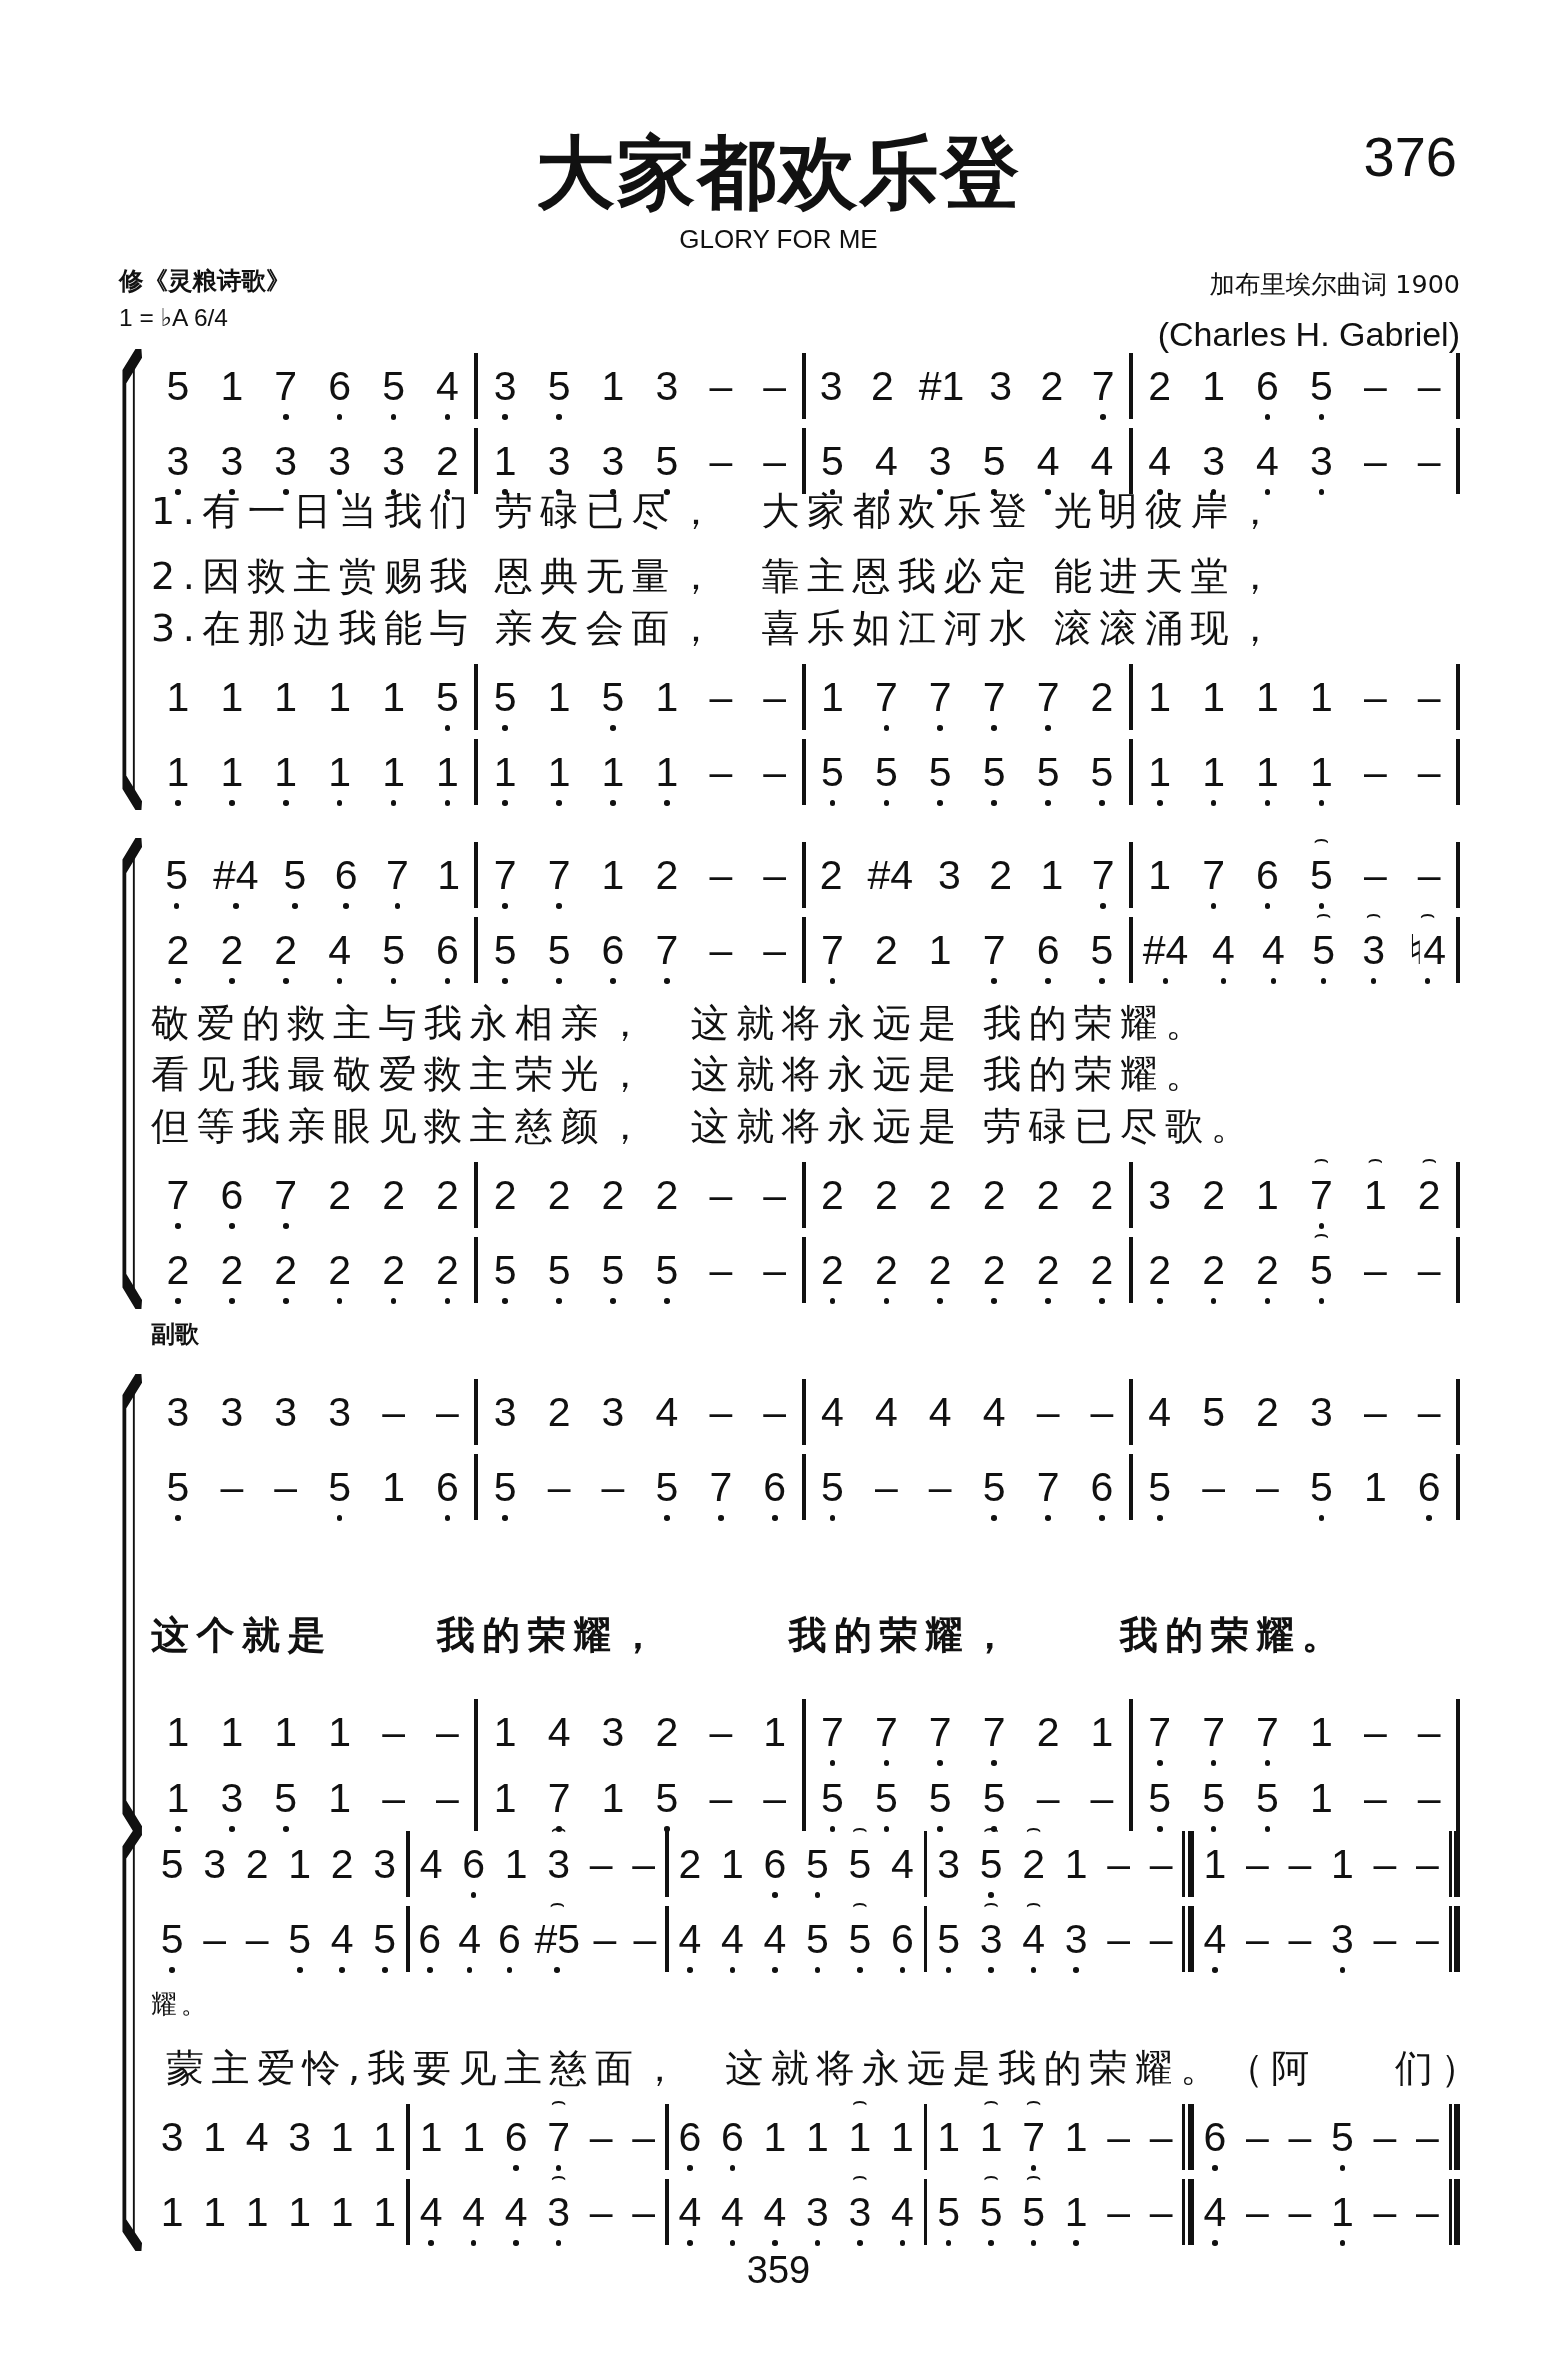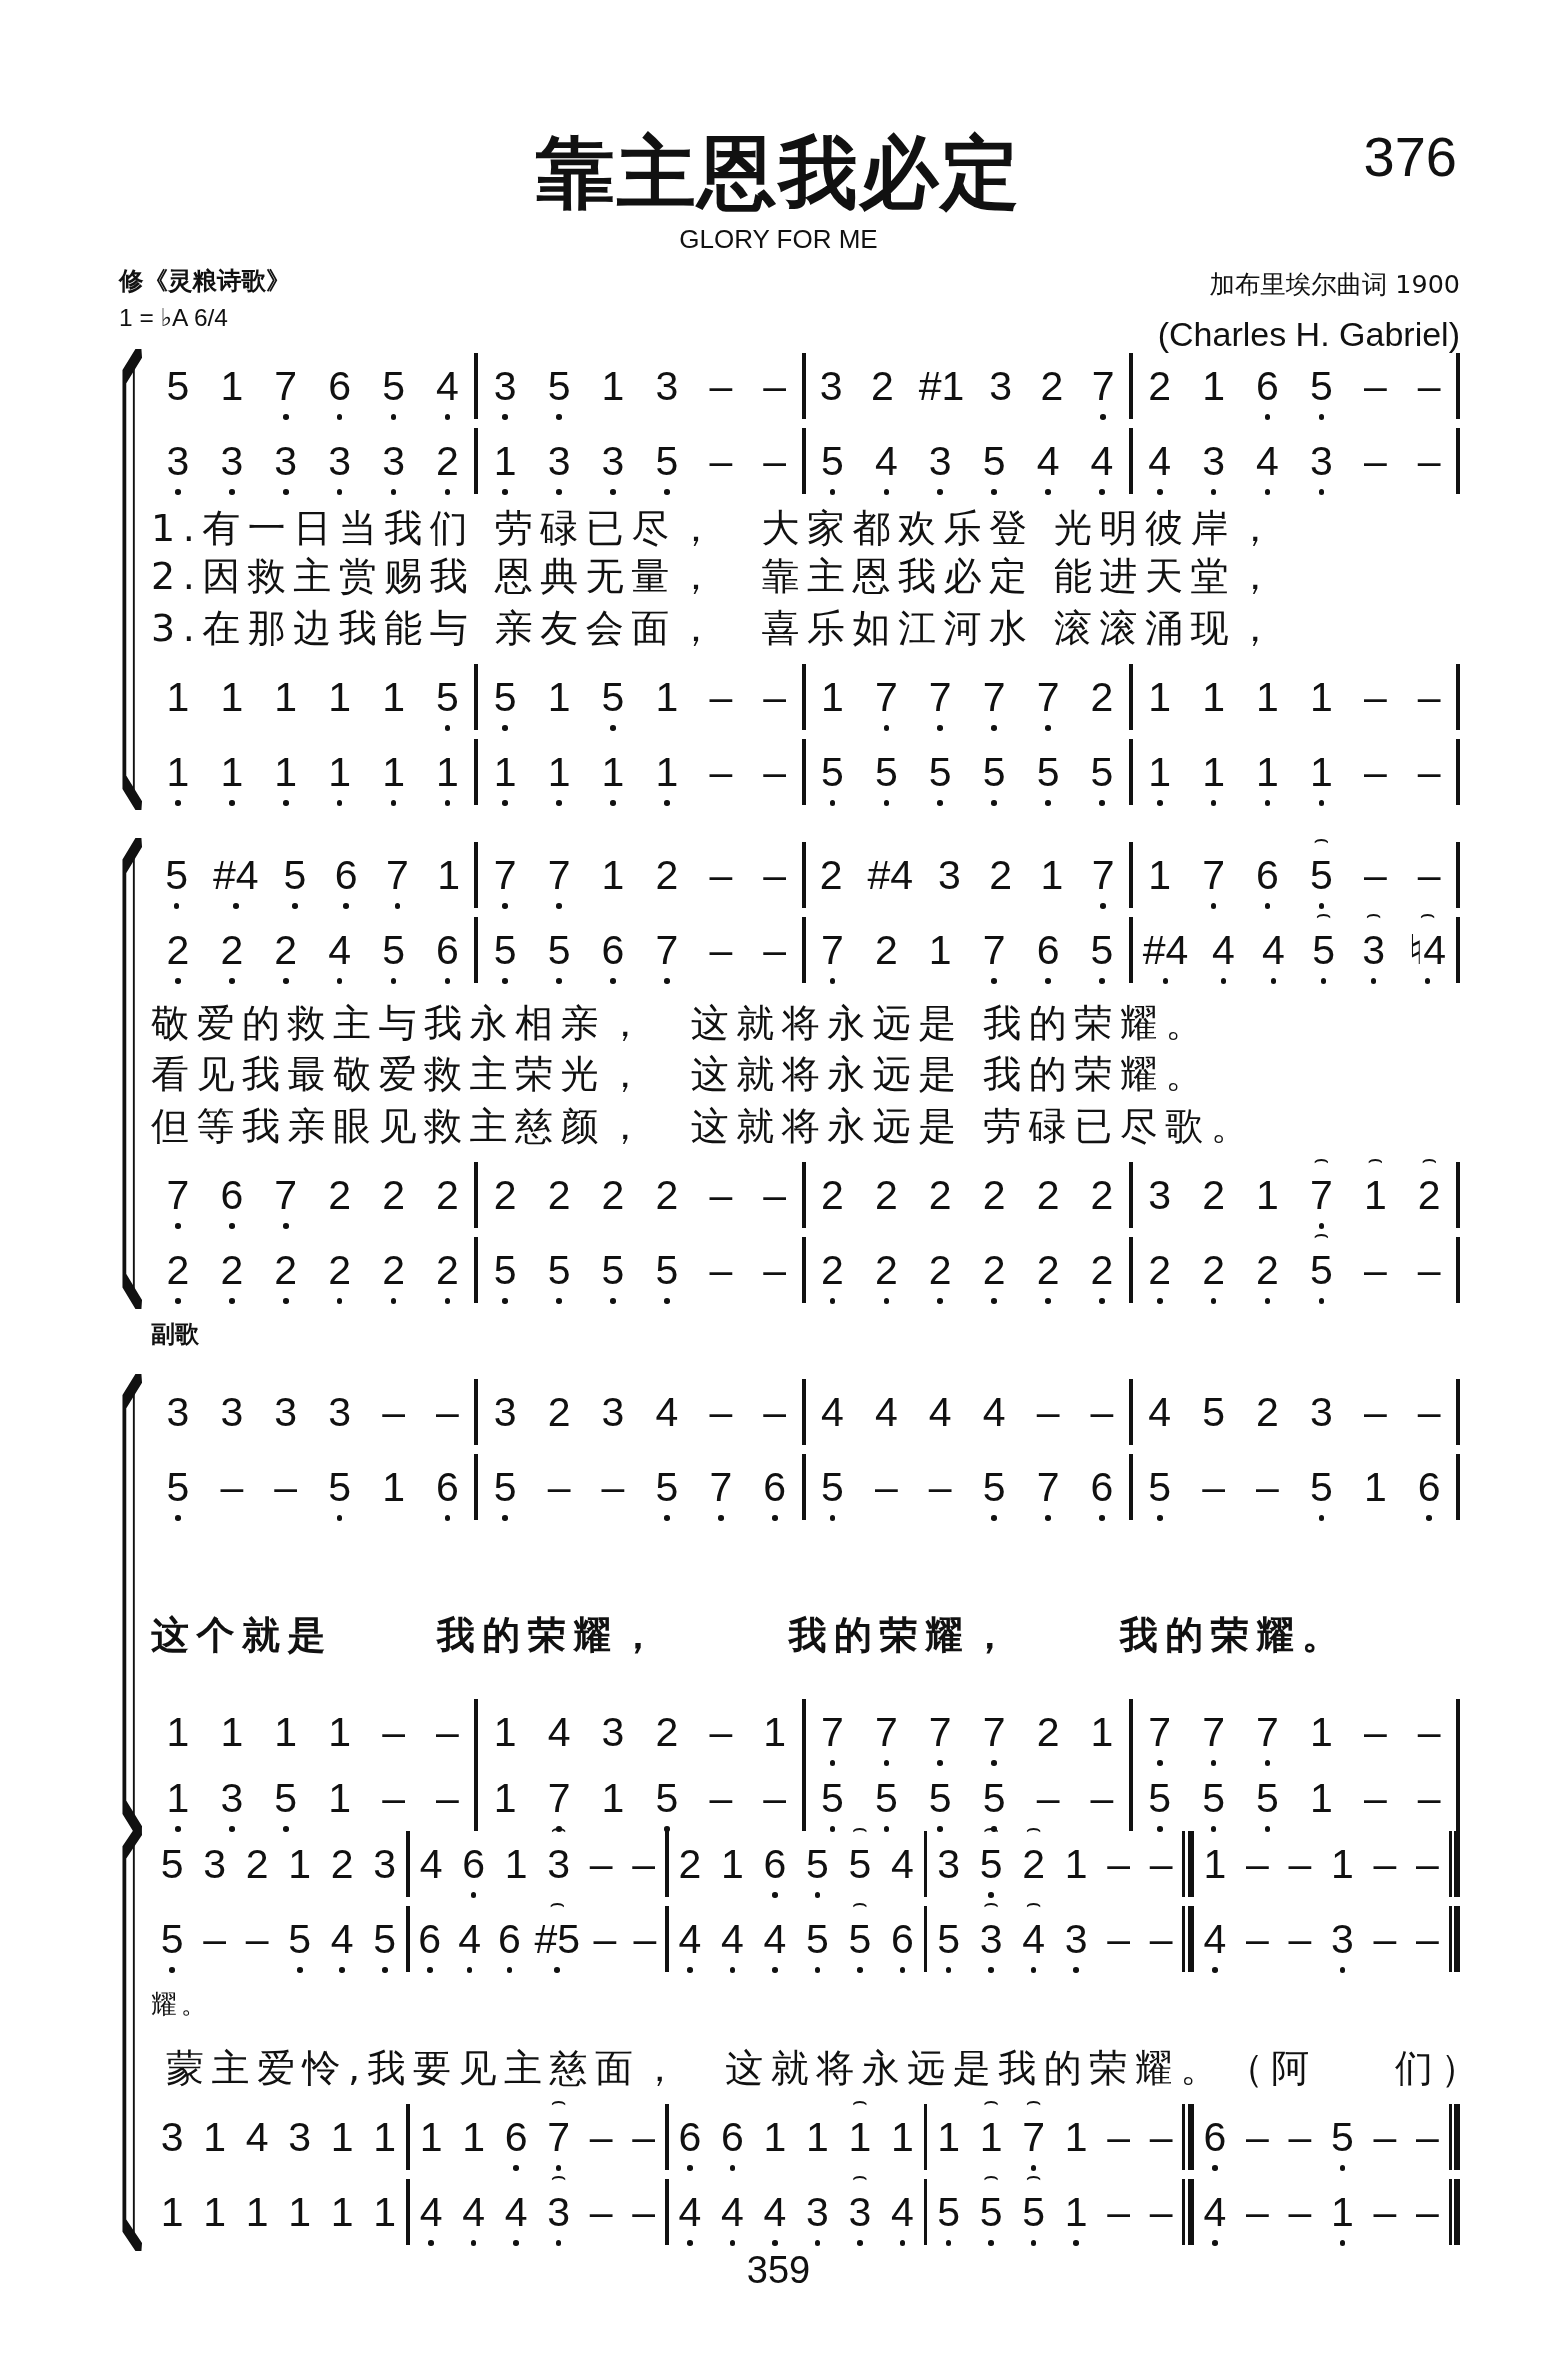--- a/index.html
+++ b/index.html
@@ -27,21 +27,21 @@
   .note.ld::after { content:""; position:absolute; left:50%; bottom:-13px; width:5.6px; height:5.6px; margin-left:-2.8px; border-radius:50%; background:#111; }
   .note.ferm .fm { position:absolute; left:50%; top:-28px; transform:translateX(-50%); font-size:24.5px; }
   .lyric { position:absolute; left:38px; font-size:38px; font-family:"DejaVu Sans", sans-serif; letter-spacing:7.5px; white-space:pre; }
   .lyric.small { font-size:26px; letter-spacing:3.8px; }
   .section-label { position:absolute; left:151px; font-size:24px; font-weight:bold; font-family:"DejaVu Sans", sans-serif; }
   .page-num { left:0; width:1557px; top:2249px; text-align:center; font-size:38px; }
 </style>
 </head>
 <body>
 
-<div class="abs title">靠主恩我必定</div>
+<div class="abs title">大家都欢乐登</div>
 <div class="abs hymn-no">376</div>
 <div class="abs subtitle">GLORY FOR ME</div>
 <div class="abs source">修《灵粮诗歌》</div>
 <div class="abs key">1 = ♭A  6/4</div>
 <div class="abs composer">加布里埃尔曲词 1900</div>
 <div class="abs composer-en">(Charles H. Gabriel)</div>
 
 <div class="system" id="sys-0" style="top:358px;height:471px;">
     <div class="brace" style="top: -9.4px; height: 461px; bottom: auto;"><svg viewBox="0 0 38 100" preserveAspectRatio="none">
         <path d="M30 0 L12 6 L12 94 L30 100" fill="none" stroke="#111" stroke-width="4"></path>
@@ -192,21 +192,21 @@
       <div class="measure" style="flex: 1 1 0%;">
         <span class="note ld">1</span>
         <span class="note ld">1</span>
         <span class="note ld">1</span>
         <span class="note ld">1</span>
         <span class="note">–</span>
         <span class="note">–</span>
       </div>
       <span class="bar"></span>
     </div>
-    <div class="lyric" style="top: 145px;">1.有一日当我们 劳碌已尽，  大家都欢乐登 光明彼岸，</div>
+    <div class="lyric" style="top: 128px;">1.有一日当我们 劳碌已尽，  大家都欢乐登 光明彼岸，</div>
     <div class="lyric" style="top: 193px;">2.因救主赏赐我 恩典无量，  靠主恩我必定 能进天堂，</div>
     <div class="lyric" style="top: 245px;">3.在那边我能与 亲友会面，  喜乐如江河水 滚滚涌现，</div>
   </div>
 <div class="system" id="sys-1" style="top:847px;height:461px;">
     <div class="brace" style="top: -9.4px; height: 471px; bottom: auto;"><svg viewBox="0 0 38 100" preserveAspectRatio="none">
         <path d="M30 0 L12 6 L12 94 L30 100" fill="none" stroke="#111" stroke-width="4"></path>
         <line x1="22" y1="4" x2="22" y2="96" stroke="#111" stroke-width="2"></line>
       </svg></div>
     <div class="row notes" style="top: 0px;">
       <div class="measure" style="flex: 1 1 0%;">

